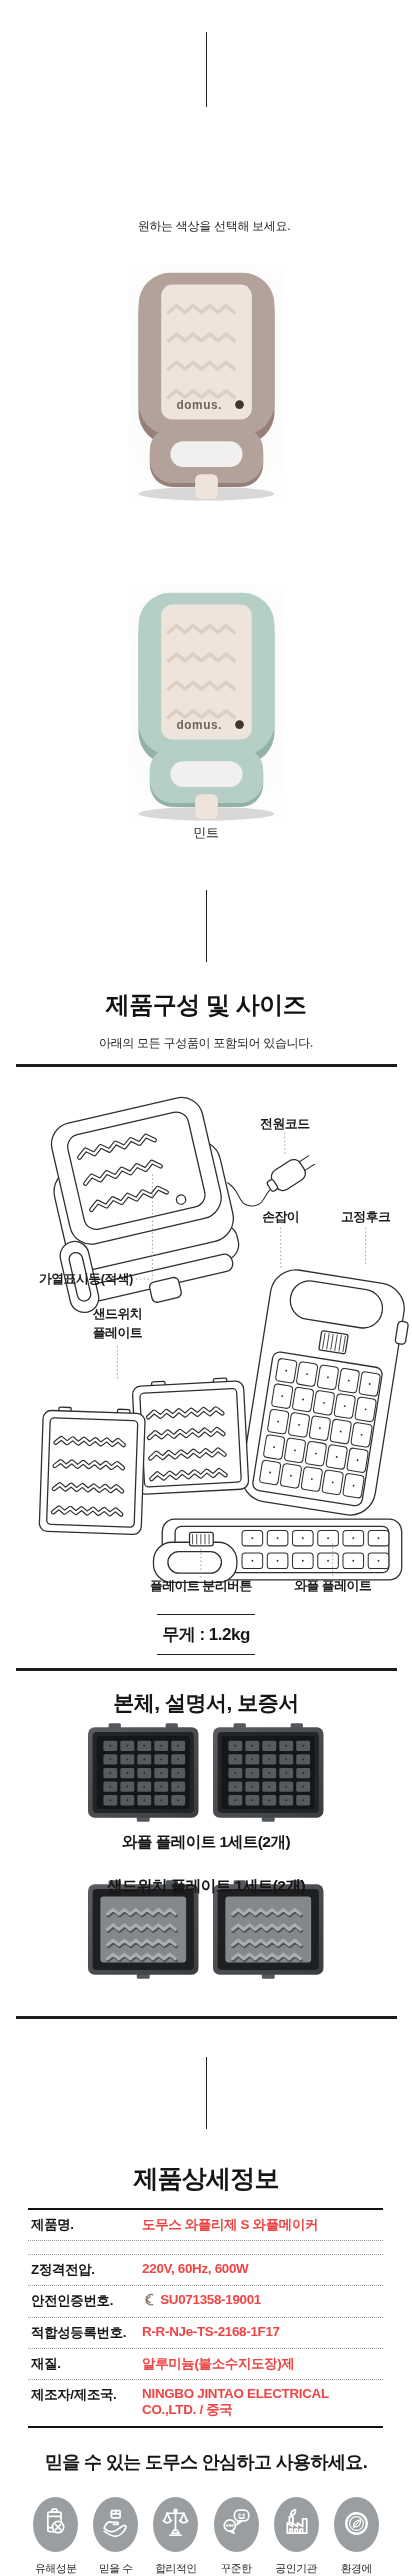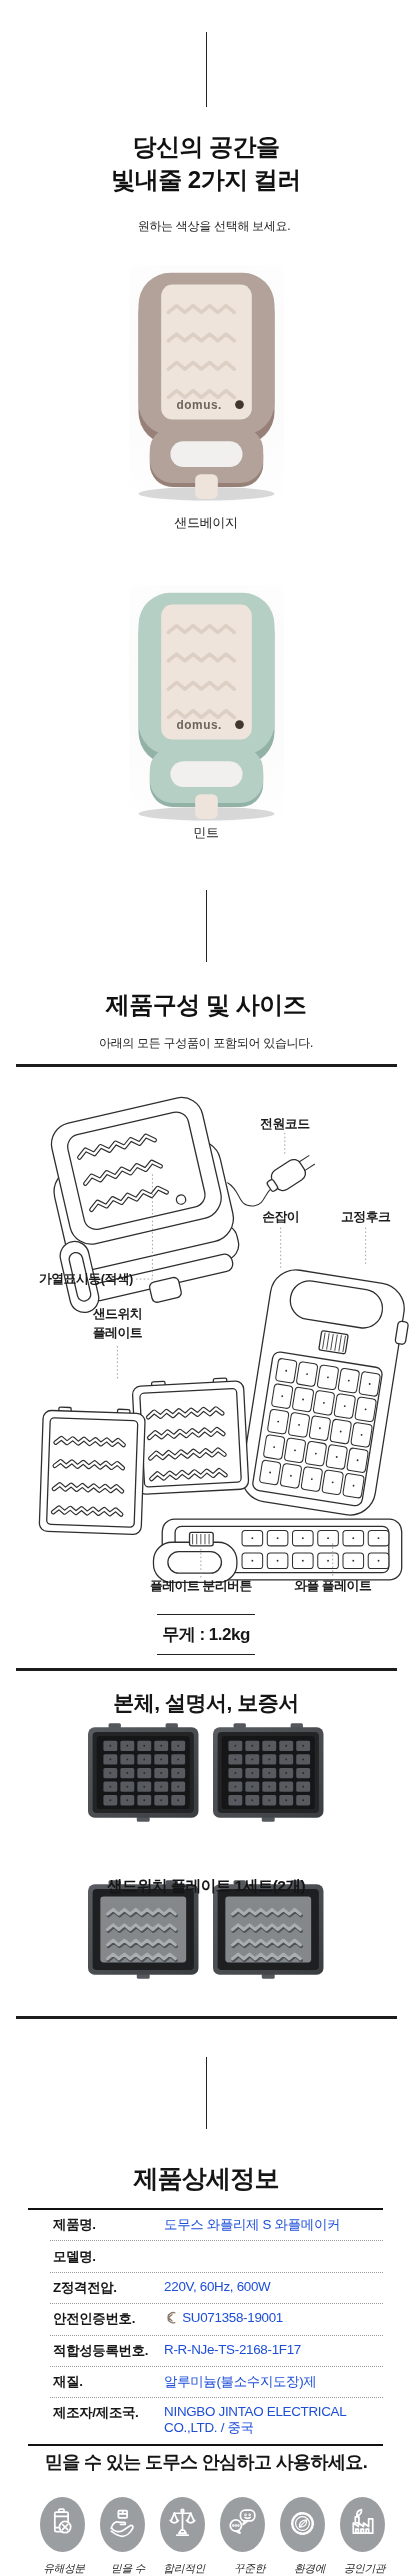--- a/index.html
+++ b/index.html
@@ -13,30 +13,30 @@
   .prod-label{font-size:13px;font-weight:500;color:#222;letter-spacing:-0.3px;}
   .rule{left:15.5px;width:381px;height:2.6px;background:#1c1c1c;}
   .weight-box{left:157px;width:98px;border-top:1.3px solid #222;border-bottom:1.3px solid #222;
     padding:8.2px 0;text-align:center;font-size:17px;font-weight:800;letter-spacing:-0.5px;}
   .big-cap{font-size:21px;font-weight:800;letter-spacing:-0.5px;}
   .cap{font-size:15.5px;font-weight:600;letter-spacing:-0.5px;}
   .plate-row{left:0;width:412px;display:flex;justify-content:center;gap:13.4px;}
   .h3{font-size:25px;font-weight:800;letter-spacing:-0.8px;}
   
   .spec{left:28px;width:355px;border-top:2.1px solid #111;border-bottom:2.1px solid #111;}
-  .t-row{display:flex;padding:6.2px 0;border-bottom:1px dotted #9a9a9a;font-size:13.4px;letter-spacing:-0.3px;margin-left:22px;}
+  .t-row{display:flex;padding:6.2px 0;border-bottom:1px dotted #9a9a9a;font-size:13.4px;letter-spacing:-0.3px;}
   .t-row:last-child{border-bottom:none;}
   .t-label{width:111px;font-weight:800;padding-left:3.1px;}
-  .t-value{flex:1;font-weight:400;color:#1d4ed8;}
+  .t-value{flex:1;font-weight:700;color:#ef4444;}
   .t-sub{border-bottom:1px dotted #9a9a9a;padding-bottom:5.7px;margin-bottom:5.7px;}
   .kc{display:inline-block;vertical-align:-2.1px;margin-right:4.1px;}
   .h4{font-size:18px;font-weight:800;letter-spacing:-0.6px;}
   
   .badges{left:0;width:412px;display:flex;justify-content:center;gap:2.1px;}
-  .badge{width:58px;text-align:right;font-style:italic;}
+  .badge{width:58px;text-align:center;}
   .badge-label{margin-top:6.2px;font-size:10.8px;line-height:15.5px;font-weight:500;color:#222;letter-spacing:-0.4px;}
   
   .dg{stroke:#2e2e2e;stroke-width:2.5;fill:#fff;stroke-linejoin:round;stroke-linecap:round;}
   .dg-thin{stroke:#2e2e2e;stroke-width:2;fill:none;stroke-linecap:round;}
   .dot-line{stroke:#8f8f8f;stroke-width:1.6;stroke-dasharray:3 4.5;fill:none;}
   .dg-text{font-size:25px;font-weight:600;fill:#1c1c1c;letter-spacing:-1px;}
   .zz-outer{stroke:#2e2e2e;stroke-width:9;fill:none;stroke-linejoin:round;stroke-linecap:round;}
   .zz-inner{stroke:#fff;stroke-width:4.5;fill:none;stroke-linejoin:round;stroke-linecap:round;}
   .hatch{stroke:#2e2e2e;stroke-width:1.6;}
   
@@ -50,24 +50,20 @@
   .sz-sh{stroke:#4e5256;stroke-width:7;fill:none;stroke-linejoin:round;stroke-linecap:round;}
   .sz-hi{stroke:#aaaeb1;stroke-width:6;fill:none;stroke-linejoin:round;stroke-linecap:round;}
   .badge-icon{stroke:#fff;stroke-width:3.4;fill:none;stroke-linecap:round;stroke-linejoin:round;}
 </style>
 </head>
 <body>
 
 <div id="page">
 
   <div class="abs vline" style="top:32px;height:75px;"></div>
-  <div class="abs center h1" style="top:130px;">
-    <div>당신의 공간을</div>
-    <div>빛내줄 2가지 컬러</div>
-  </div>
   <div class="abs center sub" style="top:218px;margin-left:8px;">원하는 색상을 선택해 보세요.</div>
 
   <div class="abs machine-beige" style="top:265px;left:129px;">
     <svg width="155" height="237" viewBox="0 0 300 460">
       <defs>
         <radialGradient id="pbg1" cx="50%" cy="45%" r="65%">
           <stop offset="0%" stop-color="#00000009"></stop>
             <stop offset="100%" stop-color="#00000000"></stop>
         </radialGradient>
       </defs>
@@ -83,21 +79,20 @@
         <path class="m-pat" d="M76,257 l16,-13 16,13 l16,-13 16,13 l16,-13 16,13 l16,-13 16,13"></path>
       </g>
       <text class="m-logo" x="92" y="280">domus.</text>
       <circle cx="214" cy="271" r="8.5" fill="#42372f"></circle>
       <rect class="m-side" x="40" y="324" width="220" height="107" rx="44"></rect>
       <rect class="m-body" x="40" y="315" width="220" height="108" rx="44"></rect>
       <rect x="80" y="342" width="140" height="50" rx="25" fill="#f2f0ef"></rect>
       <rect class="m-plate" x="128" y="406" width="44" height="48" rx="11"></rect>
     </svg>
   </div>
-  <div class="abs center prod-label" style="top:514px;">샌드베이지</div>
 
   <div class="abs machine-mint" style="top:585px;left:129px;">
     <svg width="155" height="237" viewBox="0 0 300 460">
       <rect x="-60" y="-10" width="420" height="480" fill="url(#pbg1)"></rect>
       <ellipse cx="150" cy="444" rx="132" ry="13" fill="#00000026"></ellipse>
       <rect class="m-side" x="18" y="30" width="264" height="318" rx="62"></rect>
       <rect class="m-body" x="18" y="15" width="264" height="315" rx="62"></rect>
       <rect class="m-plate" x="62" y="38" width="176" height="262" rx="22"></rect>
       <g>
         <path class="m-pat" d="M76,92 l16,-13 16,13 l16,-13 16,13 l16,-13 16,13 l16,-13 16,13"></path>
@@ -428,20 +423,21 @@
           <circle cx="76.5" cy="152" r="1.8" fill="#26282a"></circle>
           <rect x="96" y="142" width="27" height="20" rx="3" fill="#575b5f"></rect>
           <circle cx="109.5" cy="152" r="1.8" fill="#26282a"></circle>
           <rect x="129" y="142" width="27" height="20" rx="3" fill="#575b5f"></rect>
           <circle cx="142.5" cy="152" r="1.8" fill="#26282a"></circle>
           <rect x="162" y="142" width="27" height="20" rx="3" fill="#575b5f"></rect>
           <circle cx="175.5" cy="152" r="1.8" fill="#26282a"></circle>
         </g>
     </svg>
   </div>
+  <div class="abs center cap" style="top:1832px;">와플 플레이트 1세트(2개)</div>
 
   <div class="abs plate-row" style="top:1879px;">
     <svg width="111" height="101" viewBox="0 0 216 196">
       <rect x="40" y="2" width="24" height="10" rx="3" fill="#54585c"></rect>
       <rect x="151" y="2" width="24" height="10" rx="3" fill="#54585c"></rect>
       <rect x="95" y="184" width="25" height="10" rx="3" fill="#54585c"></rect>
       <rect x="0" y="10" width="215" height="176" rx="13" fill="url(#plg)"></rect>
       <rect x="9" y="19" width="197" height="158" rx="8" fill="#1d1f21"></rect>
       <rect x="24" y="34" width="167" height="128" rx="6" fill="#84888b"></rect>
       <g>
@@ -479,21 +475,20 @@
   <div class="abs rule" style="top:2016px;"></div>
   <div class="abs vline" style="top:2057px;height:72px;"></div>
 
   <div class="abs center h3" style="top:2162px;">제품상세정보</div>
   <div class="abs spec" style="top:2208px;">
     <div class="t-row">
       <div class="t-label">제품명.</div>
       <div class="t-value">도무스 와플리제 S 와플메이커</div>
     </div>
     <div class="t-row">
-      <div class="t-label">모델명.</div>
     </div>
     <div class="t-row">
       <div class="t-label">Z정격전압.</div>
       <div class="t-value">220V, 60Hz, 600W</div>
     </div>
     <div class="t-row">
       <div class="t-label">안전인증번호.</div>
       <div class="t-value">
         <span class="kc">
           <svg width="14" height="13.4" viewBox="0 0 27 26">
@@ -593,44 +588,44 @@
       </svg>
       <div class="badge-label">
         <div>꾸준한</div>
 
       </div>
     </div>
     <div class="badge">
       <svg width="45" height="57" viewBox="0 0 88 110">
         <ellipse cx="44" cy="55" rx="44" ry="54" fill="#9b9ea0"></ellipse>
         <g class="badge-icon">
-          <circle cx="44" cy="53" r="20" stroke-dasharray="3.5 3.2" stroke-width="5"></circle>
-          <circle cx="44" cy="53" r="13.5" stroke-width="2.4"></circle>
-          <path d="M38,60 Q37,47 52,46 Q53,59 40,60 Z" stroke-width="2.4"></path>
-          <line x1="39" y1="59" x2="50" y2="48" stroke-width="2"></line>
-        </g>
-      </svg>
-      <div class="badge-label">
-        <div>환경에</div>
-
-      </div>
-    </div>
-    <div class="badge">
-      <svg width="45" height="57" viewBox="0 0 88 110">
-        <ellipse cx="44" cy="55" rx="44" ry="54" fill="#9b9ea0"></ellipse>
-        <g class="badge-icon">
           <path d="M26,72 L26,52 L36,59 L36,52 L46,59 L46,52 L56,59 L56,44 L64,44 L64,72 Z"></path>
           <rect x="30" y="40" width="7" height="12"></rect>
           <path d="M33,38 q-1,-10 9,-12 q1,10 -9,12"></path>
           <rect x="31" y="64" width="5" height="8"></rect>
             <rect x="41" y="64" width="5" height="8"></rect>
             <rect x="51" y="64" width="5" height="8"></rect>
         </g>
       </svg>
       <div class="badge-label">
         <div>공인기관</div>
 
       </div>
     </div>
+    <div class="badge">
+      <svg width="45" height="57" viewBox="0 0 88 110">
+        <ellipse cx="44" cy="55" rx="44" ry="54" fill="#9b9ea0"></ellipse>
+        <g class="badge-icon">
+          <circle cx="44" cy="53" r="20" stroke-dasharray="3.5 3.2" stroke-width="5"></circle>
+          <circle cx="44" cy="53" r="13.5" stroke-width="2.4"></circle>
+          <path d="M38,60 Q37,47 52,46 Q53,59 40,60 Z" stroke-width="2.4"></path>
+          <line x1="39" y1="59" x2="50" y2="48" stroke-width="2"></line>
+        </g>
+      </svg>
+      <div class="badge-label">
+        <div>환경에</div>
+
+      </div>
+    </div>
   </div>
 
 </div>
 
 
 </body></html>

